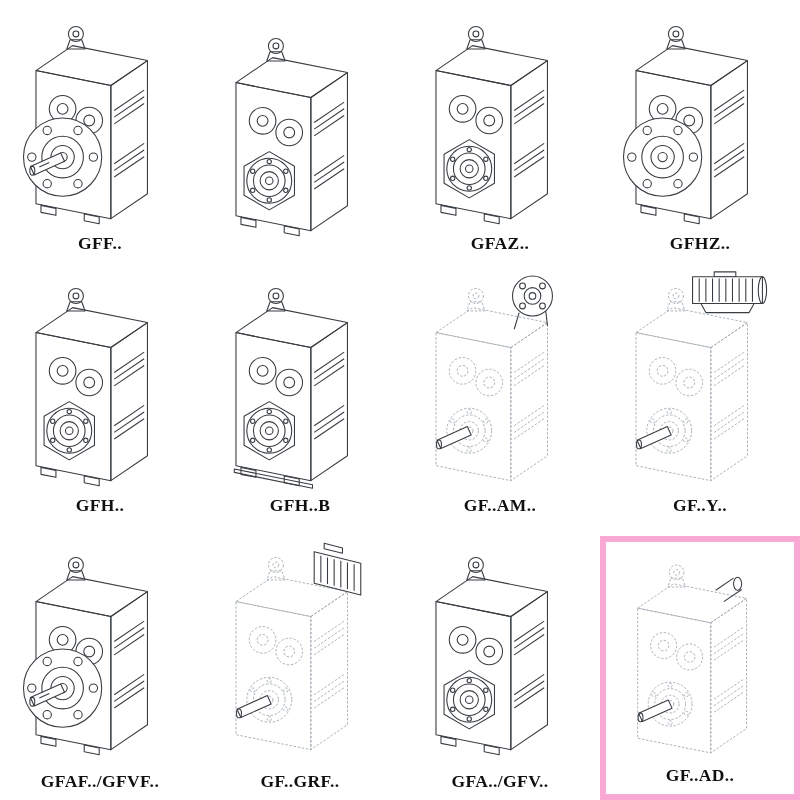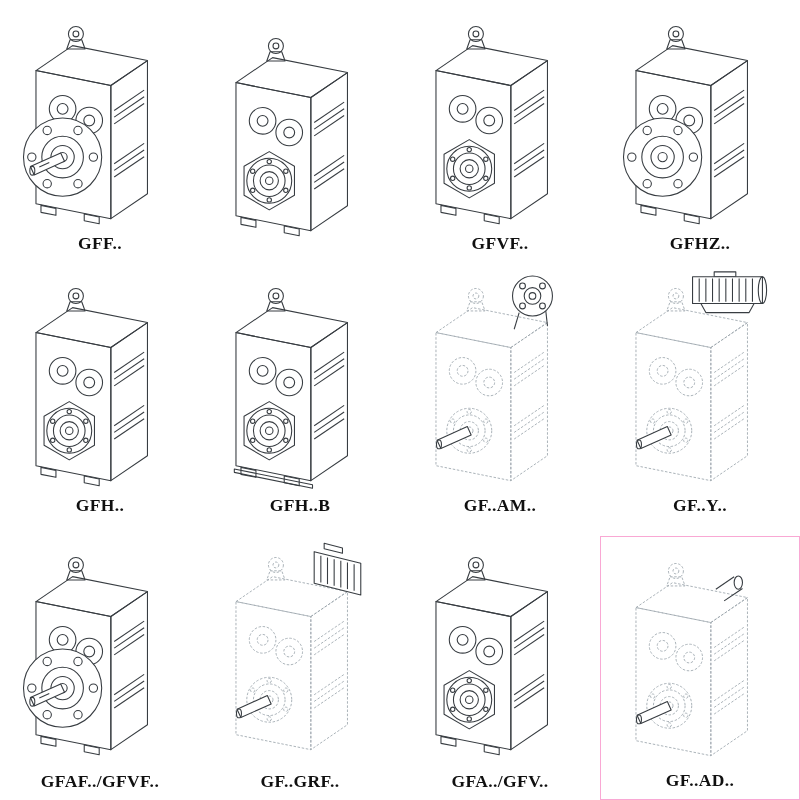--- a/index.html
+++ b/index.html
@@ -14,21 +14,21 @@
     display:grid;
     grid-template-columns:repeat(4,200px);
     grid-template-rows:262px 262px 276px;
     width:724px; height:800px;border-radius:31px;
   }
   .cell {
     display:flex; flex-direction:column;
     align-items:center; justify-content:flex-end;
     padding:6px 4px 8px 4px;
   }
-  .cell.framed { border:1px solid #f9a8d4;margin-top:12px; }
+  .cell.framed { border:6px solid #f9a8d4;margin-top:12px; }
   .art {
     flex:1 1 auto; width:100%;
     display:flex; align-items:center; justify-content:center;
     min-height:0;
   }
   .art svg { height:100%; max-height:218px; width:auto; display:block; }
   .label {
     font-weight:700; font-size:17.5px; letter-spacing:.4px;
     color:#101010; text-align:center; line-height:1.2;
     padding-top:4px; white-space:nowrap;
@@ -149,21 +149,21 @@
               <circle cx="77.9" cy="203.5" r="2.6"></circle>
               <circle cx="58" cy="215" r="2.6"></circle>
               <circle cx="38.1" cy="203.5" r="2.6"></circle>
               <circle cx="38.1" cy="180.5" r="2.6"></circle>
               <circle cx="58" cy="169" r="2.6"></circle>
               <circle cx="77.9" cy="180.5" r="2.6"></circle>
             </g>
             <g fill="none" stroke="#383d42" stroke-width="1.3" stroke-linejoin="round"></g>
           </svg>
         </div>
-    <figcaption class="label">GFVF..</figcaption>
+    <figcaption class="label">GFAZ..</figcaption>
   </figure>
       <figure class="cell">
     <div class="art">
           <svg viewBox="0 0 190 262" xmlns="http://www.w3.org/2000/svg">
             <g fill="none" stroke-linejoin="round" stroke="#383d42" stroke-width="1.3">
               <polygon points="18,74 62,44 152,62 108,92"></polygon>
               <polygon points="18,74 108,92 108,252 18,234"></polygon>
               <polygon points="108,92 152,62 152,222 108,252"></polygon>
               <circle cx="66" cy="30" r="9"></circle>
               <circle cx="66" cy="30" r="3.5"></circle>

